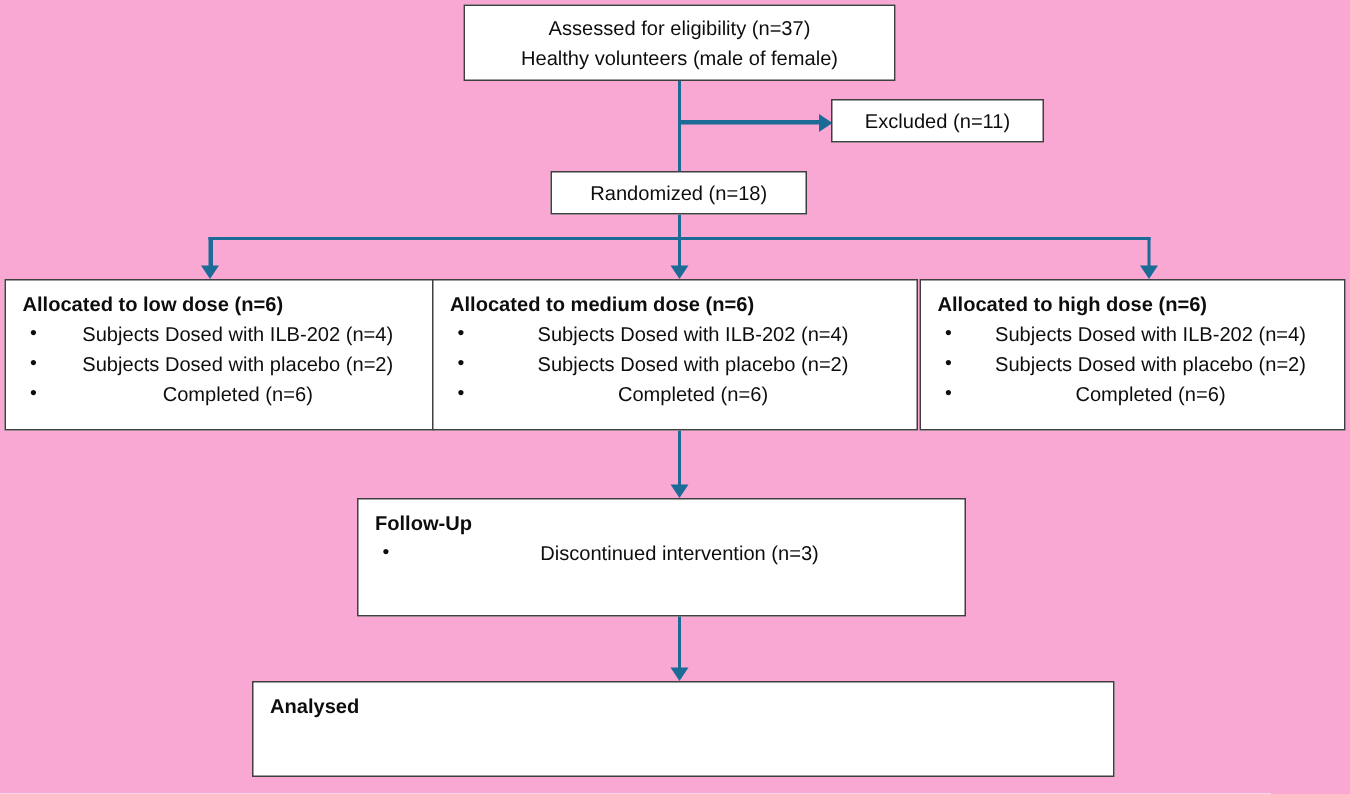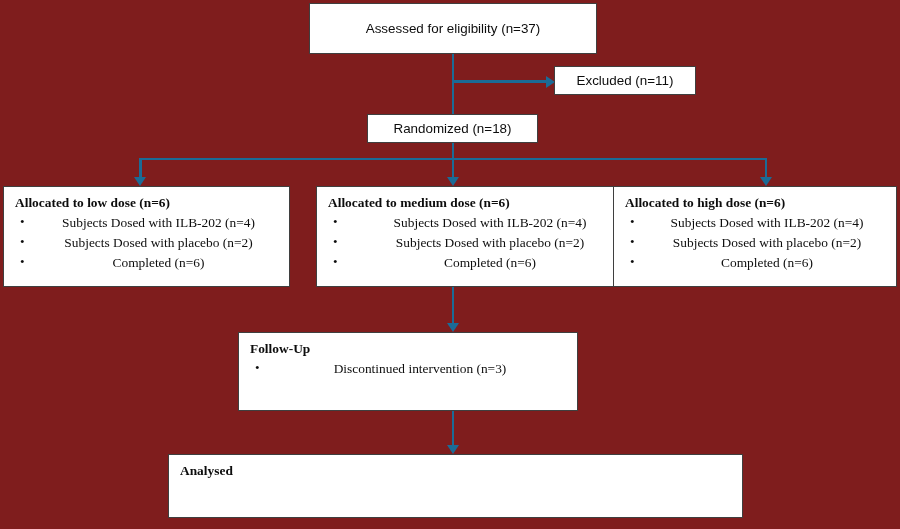--- a/index.html
+++ b/index.html
@@ -4,21 +4,21 @@
 <style>
   html, body {
     margin: 0;
     padding: 0;
     background: #ffffff;
   }
   #canvas {
     position: relative;
     width: 900px;
     height: 529px;
-    background: #7f1d1d;
+    background: #f9a8d4;
     font-family: "Liberation Sans", sans-serif;
     overflow: hidden;
   }
   .box {
     position: absolute;
     box-sizing: border-box;
     border: 1.6px solid #3f3f3f;
     background: #ffffff;
     color: #0d0d0d;
     font-size: 13.4px;
@@ -27,21 +27,20 @@
   }
   .box.center {
     display: flex;
     flex-direction: column;
     align-items: center;
     justify-content: center;
     text-align: center;
   }
   .box.listbox {
     padding: 6px 9px 6px 11px;
-    font-family: Liberation Serif, serif;
   }
   .box-title {
     font-weight: bold;
     display: block;
     margin-bottom: 1px;
   }
   .bullets {
     list-style: none;
     margin: 0;
     padding: 0;
@@ -111,58 +110,59 @@
   <div class="arrow-down" style="left:759.5px; top:177px;"></div>
 
   <div class="line vline" style="left:451.5px; top:287px; height:38px;"></div>
   <div class="arrow-down" style="left:446.5px; top:323px;"></div>
 
   <div class="line vline" style="left:451.5px; top:410px; height:37px;"></div>
   <div class="arrow-down" style="left:446.5px; top:445px;"></div>
 
   <div class="box center" style="left:309px; top:3px; width:288px; height:51px;">
     <span class="txtline">Assessed for eligibility (n=37)</span>
+    <span class="txtline">Healthy volunteers (male of female)</span>
   </div>
 
   <div class="box center" style="left:554px; top:66px; width:142px; height:29px;">
     <span class="txtline">Excluded (n=11)</span>
   </div>
 
   <div class="box center" style="left:367px; top:114px; width:171px; height:29px;">
     <span class="txtline">Randomized (n=18)</span>
   </div>
 
   <div class="box listbox" style="left:3px; top:186px; width:287px; height:101px;">
     <span class="box-title">Allocated to low dose (n=6)</span>
     <ul class="bullets">
       <li>Subjects Dosed with ILB-202 (n=4)</li>
       <li>Subjects Dosed with placebo (n=2)</li>
       <li>Completed (n=6)</li>
     </ul>
   </div>
 
-  <div class="box listbox" style="left:316px; top:186px; width:324px; height:101px;">
+  <div class="box listbox" style="left:288px; top:186px; width:324px; height:101px;">
     <span class="box-title">Allocated to medium dose (n=6)</span>
     <ul class="bullets">
       <li>Subjects Dosed with ILB-202 (n=4)</li>
       <li>Subjects Dosed with placebo (n=2)</li>
       <li>Completed (n=6)</li>
     </ul>
   </div>
 
   <div class="box listbox" style="left:613px; top:186px; width:284px; height:101px;">
     <span class="box-title">Allocated to high dose (n=6)</span>
     <ul class="bullets">
       <li>Subjects Dosed with ILB-202 (n=4)</li>
       <li>Subjects Dosed with placebo (n=2)</li>
       <li>Completed (n=6)</li>
     </ul>
   </div>
 
-  <div class="box listbox" style="left:238px; top:332px; width:340px; height:79px;">
+  <div class="box listbox" style="left:238px; top:332px; width:406px; height:79px;">
     <span class="box-title">Follow-Up</span>
     <ul class="bullets">
       <li>Discontinued intervention (n=3)</li>
     </ul>
   </div>
 
   <div class="box listbox" style="left:168px; top:454px; width:575px; height:64px;">
     <span class="box-title">Analysed</span>
   </div>
 

